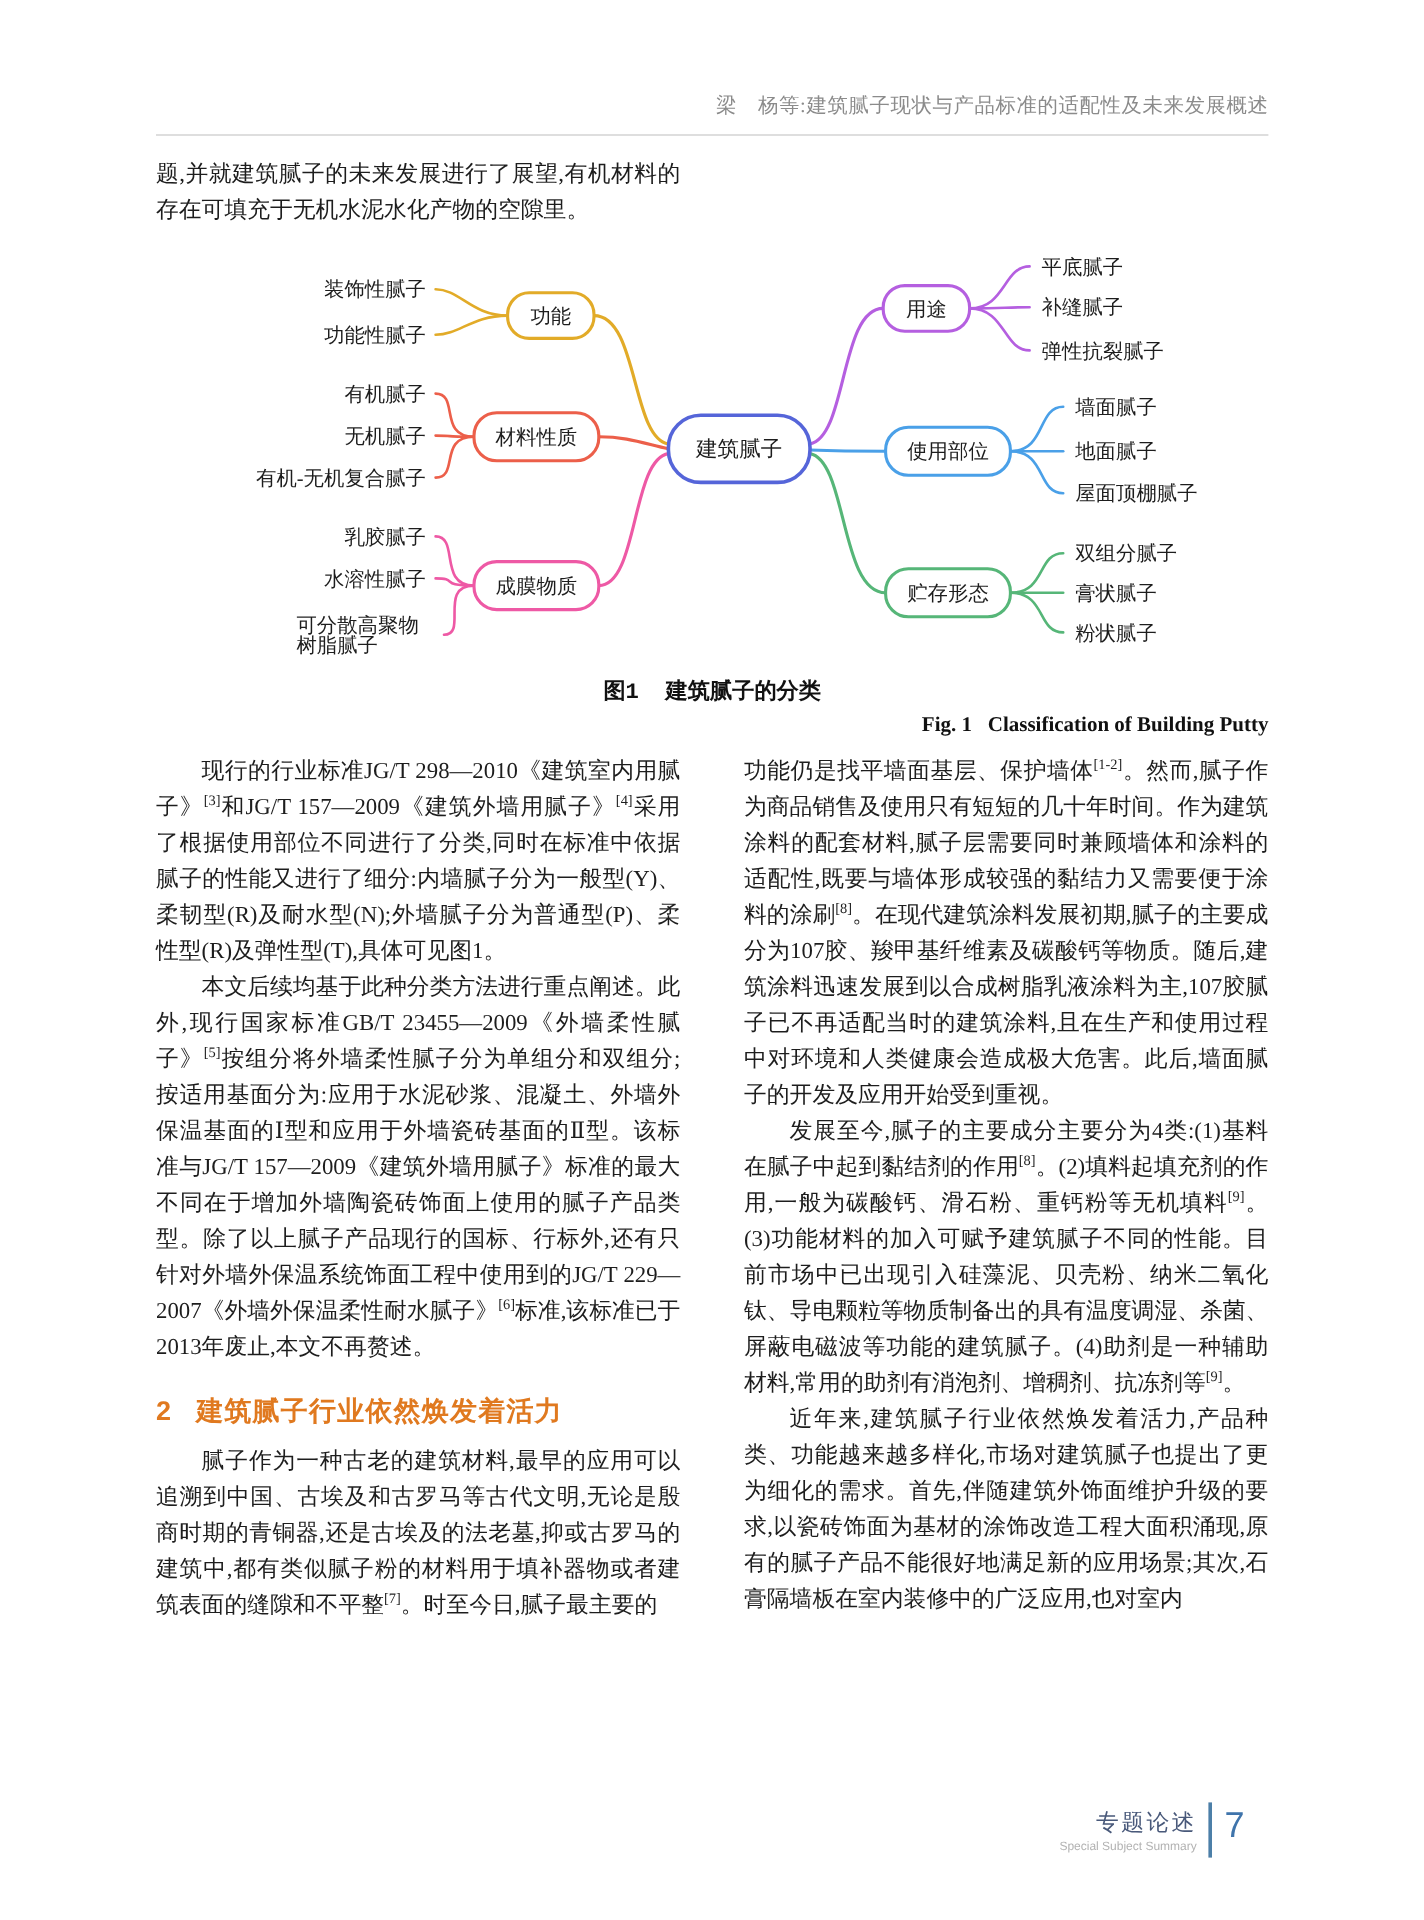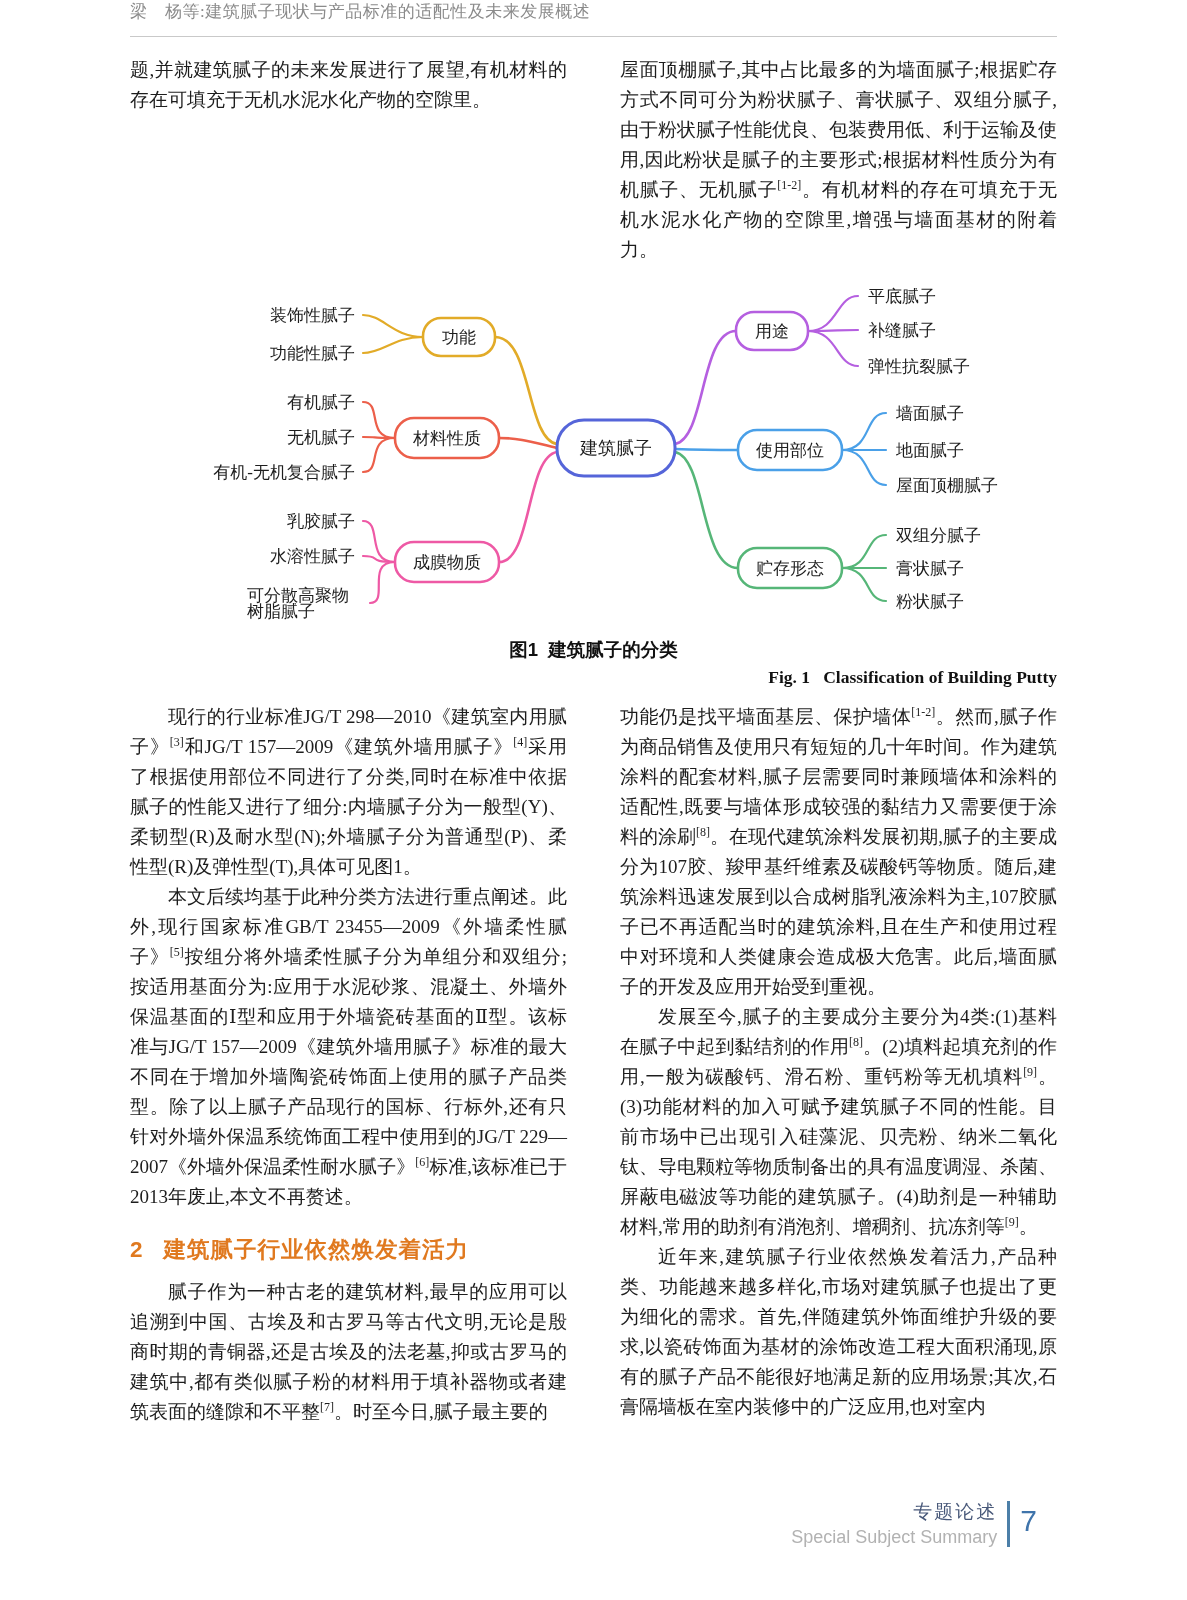--- a/index.html
+++ b/index.html
@@ -5,23 +5,23 @@
   html,body{margin:0;padding:0;background:#ffffff;}
   body{
     width:1187px;height:1600px;position:relative;overflow:hidden;
     font-family:"Liberation Serif","DejaVu Serif",serif;
     color:#1d1d1d;
   }
   .page{width:927px;margin:0 auto;padding:0 130px 0 130px;box-sizing:content-box;}
 
   
   .running-head{
-    padding-bottom:13px;
+    padding-top:76px;padding-bottom:13px;
     border-bottom:1.5px solid #c9c9c9;
-    text-align:left;color:#8b8b8b;font-size:17px;letter-spacing:.5px;
+    text-align:right;color:#8b8b8b;font-size:17px;letter-spacing:.5px;
   }
 
   
   .cols{display:flex;gap:53px;}
   .col{flex:0 0 437px;width:437px;}
   p.body{
     margin:0;font-size:19px;line-height:30px;text-align:justify;
     text-justify:inter-ideograph;word-break:break-all;
   }
   p.body.indent{text-indent:2em;}
@@ -33,59 +33,56 @@
     font-weight:bold;font-size:22.5px;color:#e0791f;letter-spacing:1px;
   }
   .sec-head .num{margin-right:20px;}
   .cols.top{margin-top:18px;}
   .cols.mid{margin-top:14px;}
 
   
   figure.mindmap{margin:8px 0 0 0;padding:0;}
   figure.mindmap svg{display:block;margin:0 auto;}
   .cap-zh{
-    text-align:center;font-family:Liberation Sans, sans-serif;
+    text-align:center;font-family:Liberation Mono, monospace;
     font-weight:bold;font-size:18.5px;color:#111;margin-top:4px;white-space:pre;
   }
   .cap-en{
     text-align:right;font-weight:bold;font-size:17.5px;color:#111;
     margin-top:5px;white-space:pre;
   }
 
   
   .footer{
     position:absolute;right:150px;bottom:52px;
     display:flex;align-items:center;gap:10px;
   }
   .footer .labels{text-align:right;}
   .footer .zh{
     font-family:"Liberation Sans","DejaVu Sans",sans-serif;
     font-weight:normal;font-size:19px;color:#49597a;letter-spacing:2px;
   }
   .footer .en{font-family:"Liberation Sans","DejaVu Sans",sans-serif;
-    font-size:18px;color:#b2b2b2;margin-top:2px;}
+    font-size:10px;color:#b2b2b2;margin-top:2px;}
   .footer .bar{width:3px;height:46px;background:#4c7fa8;}
   .footer .pageno{
     font-family:"Liberation Sans","DejaVu Sans",sans-serif;
     font-size:30px;color:#3f74ab;padding-bottom:6px;
   }
 </style>
 </head>
 <body>
 
 <div class="page">
 
   <div class="running-head">梁　杨等:建筑腻子现状与产品标准的适配性及未来发展概述</div>
 
   <div class="cols top">
     <div class="col">
       <p class="body">题,并就建筑腻子的未来发展进行了展望,有机材料的存在可填充于无机水泥水化产物的空隙里。</p>
-    </div>
-    <div class="col">
-      <p class="body">屋面顶棚腻子,其中占比最多的为墙面腻子;根据贮存方式不同可分为粉状腻子、膏状腻子、双组分腻子,由于粉状腻子性能优良、包装费用低、利于运输及使用,因此粉状是腻子的主要形式;根据材料性质分为有机腻子、无机腻子<sup>[1-2]</sup>。有机材料的存在可填充于无机水泥水化产物的空隙里,增强与墙面基材的附着力。</p>
     </div>
   </div>
 
   <figure class="mindmap">
     <div id="mindmap-host">
         <svg width="950" height="360" viewBox="0 0 950 360">
           <g>
             <path d="M427,171 C396,166 402,64 365,64" fill="none" stroke="#e2ab28" stroke-width="2.6" stroke-linecap="round"></path>
             <path d="M293,64 C263,64 253,42 233,42" fill="none" stroke="#e2ab28" stroke-width="2.2" stroke-linecap="round"></path>
             <text x="225" y="42" dy=".35em" text-anchor="end" font-size="17" fill="#1d1d1d" font-family="&quot;Liberation Serif&quot;,&quot;DejaVu Serif&quot;,serif">装饰性腻子</text>

